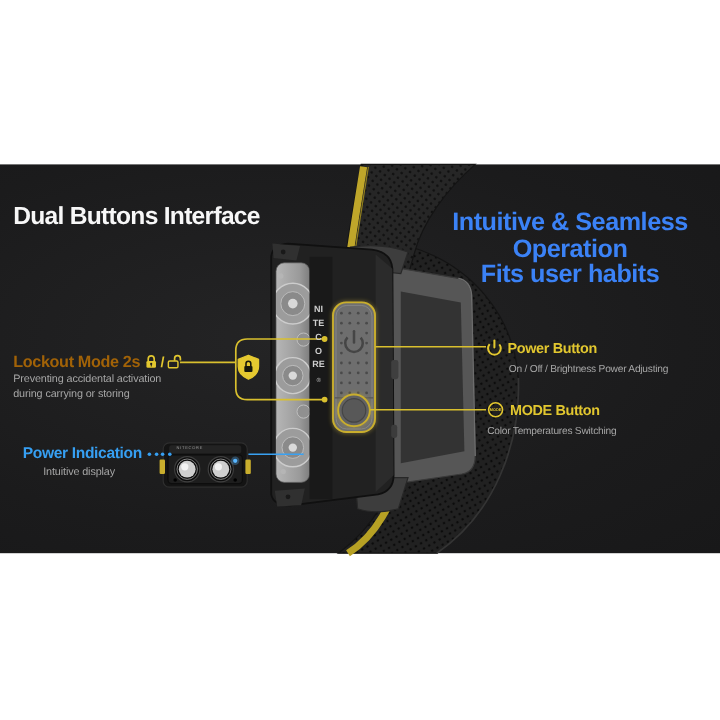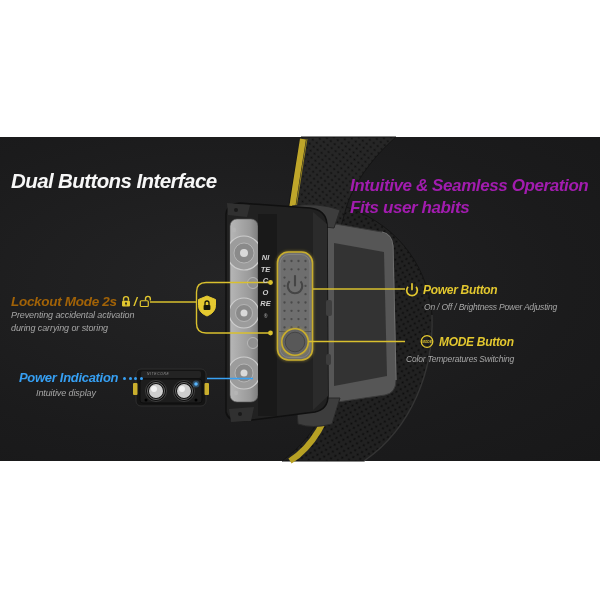--- a/index.html
+++ b/index.html
@@ -1,38 +1,38 @@
 <!DOCTYPE html>
 <html><head>
 <meta charset="utf-8">
 <style>
   html,body{margin:0;padding:0;background:#fff;}
   .stage{position:relative;width:600px;height:600px;overflow:hidden;background:#fff;
-         font-family:"Liberation Sans","DejaVu Sans",sans-serif;font-style:italic;}
+         font-family:"Liberation Sans","DejaVu Sans",sans-serif;}
   .dark-panel{position:absolute;left:0;top:137px;width:600px;height:324px;
               background:radial-gradient(ellipse at 38% 45%, #242425 0%, #1b1b1c 65%, #181819 100%);}
   svg.scene{position:absolute;left:0;top:0;width:600px;height:600px;z-index:2;pointer-events:none;}
   .txt{position:absolute;z-index:3;}
   .title-left{left:11px;top:169px;font-size:20.5px;font-weight:bold;color:#f7f7f7;letter-spacing:-0.6px;white-space:nowrap;}
-  .title-right{left:350px;top:175px;width:250px;text-align:left;font-size:17px;font-weight:bold;
-               color:#a21caf;letter-spacing:-0.4px;line-height:21.5px;}
+  .title-right{left:350px;top:175px;width:250px;text-align:center;font-size:21px;font-weight:bold;
+               color:#3b82f6;letter-spacing:-0.4px;line-height:21.5px;}
   .lockout-label{left:11px;top:294px;display:flex;align-items:center;gap:3px;}
   .lockout-label .lbl{font-size:13.5px;font-weight:bold;color:#a16207;letter-spacing:-0.3px;white-space:nowrap;}
   .lockout-label .sep{font-size:12px;font-weight:bold;color:#e2c72f;margin:0 -1px;}
   .desc{font-size:9px;color:#a6a6a6;line-height:12.5px;letter-spacing:-0.1px;white-space:nowrap;}
   .lockout-desc{left:11px;top:309px;}
   .powind-label{left:19px;top:370px;display:flex;align-items:center;}
   .powind-label .lbl{font-size:13px;font-weight:bold;color:#369ff2;letter-spacing:-0.3px;white-space:nowrap;}
   .ind-dots{display:flex;gap:2.5px;margin-left:5px;margin-top:2px;}
   .ind-dot{width:3px;height:3px;border-radius:50%;background:#369ff2;}
   .powind-desc{left:19px;top:387px;padding-left:17px;}
   .callout{display:flex;align-items:center;gap:4px;}
   .pow-btn{left:405px;top:282px;}
   .pow-desc{left:424px;top:301px;font-size:8.5px;letter-spacing:-0.2px;}
-  .mode-btn{left:419px;top:334px;justify-content:flex-end;}
+  .mode-btn{left:405px;top:334px;justify-content:flex-end;}
   .mode-desc{left:406px;top:353px;font-size:8.5px;letter-spacing:-0.2px;}
   .callout .lbl{font-size:12px;font-weight:bold;color:#e2c72f;letter-spacing:-0.3px;white-space:nowrap;}
   .brand-vert{left:260px;top:252px;width:11px;font-size:7.5px;font-weight:bold;color:#cecece;
               line-height:11.5px;word-break:break-all;text-align:center;letter-spacing:0;}
   .brand-vert .reg{font-size:5px;color:#9a9a9a;}
   .brand-small{left:147px;top:371.5px;font-size:6px;color:#9a9a9a;letter-spacing:1.2px;
                transform:scale(0.55);transform-origin:0 0;white-space:nowrap;}
 </style>
 </head>
 <body>

